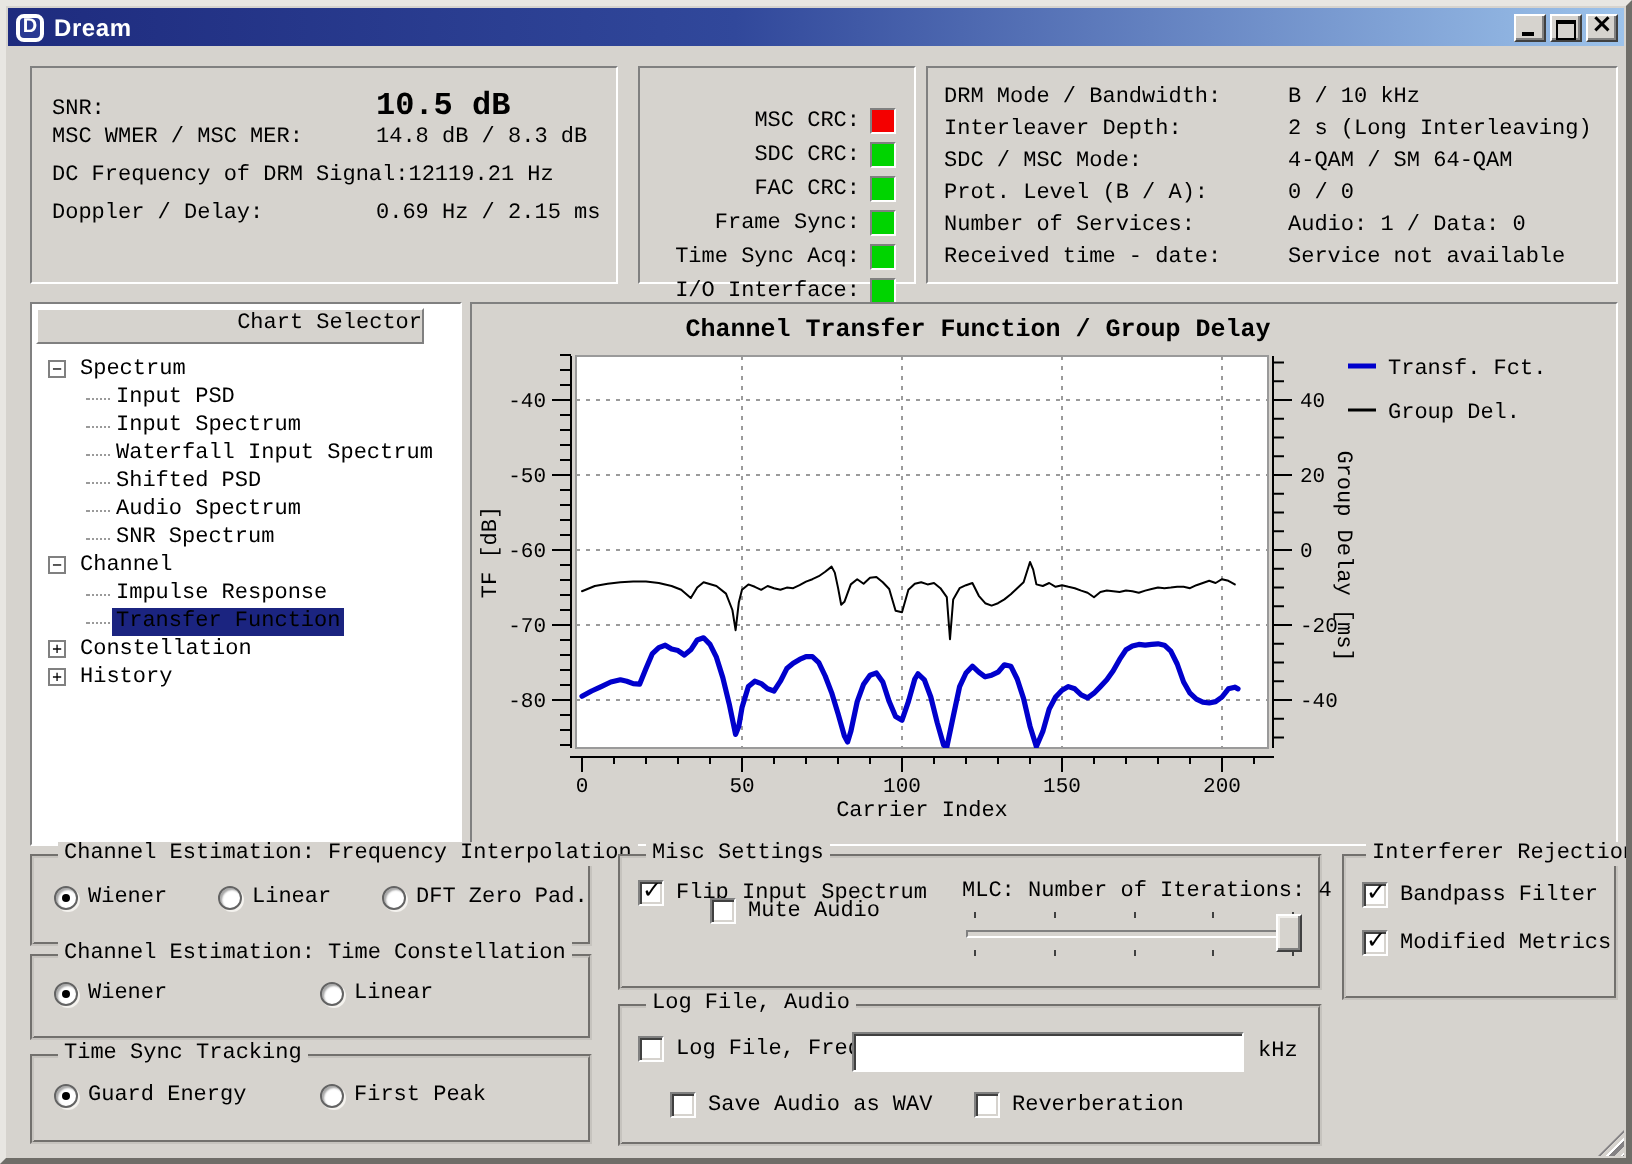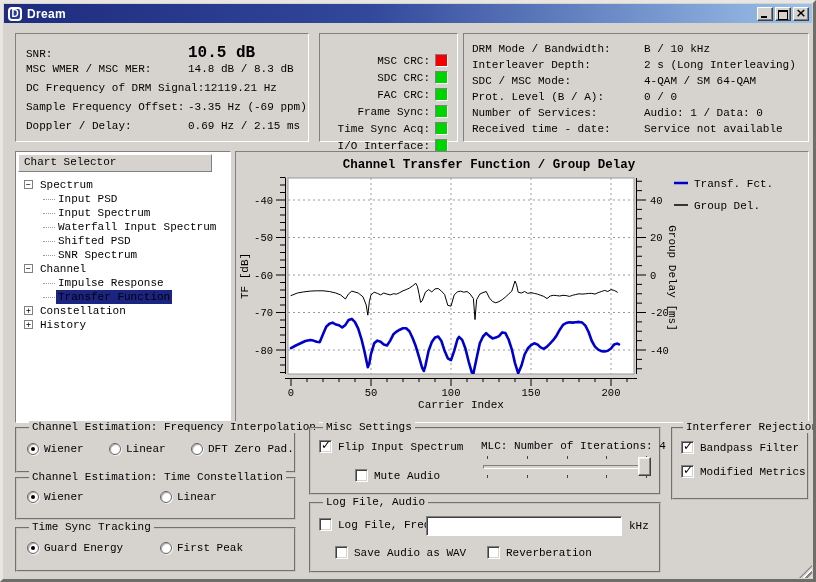--- a/index.html
+++ b/index.html
@@ -60,20 +60,21 @@
   
   .morow{height:16px;padding-left:8px;white-space:nowrap;}
   .molabel{display:inline-block;min-width:172px;}
   .mode-pad{padding-top:9px;}
   
   .treepanel{background:#fff;overflow:hidden;}
   .treeheader{
     position:absolute;left:2px;top:2px;width:194px;height:18px;
     background:#d6d3ce;border:1px solid;border-color:#fff #808080 #808080 #fff;
     padding:1px 0 0 5px;
+    text-align:right;
   }
   .treeitems{position:absolute;left:0;top:26px;right:0;bottom:0;}
   .titem{height:14px;line-height:14px;white-space:nowrap;position:relative;cursor:default;}
   .titem .expander{
     position:absolute;top:2px;width:9px;height:9px;background:#fff;
     border:1px solid #808080;font:8px/7px "DejaVu Sans Mono",monospace;text-align:center;
   }
   .titem.l0 .expander{left:8px;}
   .titem.l0 .tlabel{position:absolute;left:22px;}
   .titem.l1 .tlabel{position:absolute;left:40px;}
@@ -144,21 +145,20 @@
       <div class="wbtn wbtn-min"></div>
       <div class="wbtn wbtn-max"></div>
       <div class="wbtn wbtn-close"></div>
     </div>
   </div>
 
   <div class="sunken meas-pad" style="left:12px;top:30px;width:294px;height:109px;" id="meas-rows">
       <div class="mrow"><span class="mlabel">SNR:</span><span class="mvalue bold">10.5 dB</span></div>
       <div class="mrow"><span class="mlabel">MSC WMER / MSC MER:</span><span class="mvalue">14.8 dB / 8.3 dB</span></div>
       <div class="mrow"><span class="mlabel">DC Frequency of DRM Signal:</span><span class="mvalue">12119.21 Hz</span></div>
-      <div class="mrow"><span class="mlabel">Sample Frequency Offset:</span><span class="mvalue">-3.35 Hz (-69 ppm)</span></div>
       <div class="mrow"><span class="mlabel">Doppler / Delay:</span><span class="mvalue">0.69 Hz / 2.15 ms</span></div>
     </div>
 
   <div class="sunken status-pad" style="left:316px;top:30px;width:139px;height:109px;" id="status-rows">
       <div class="srow">
         <span class="slabel">MSC CRC:</span>
         <span class="led" style="background: rgb(244, 0, 0);"></span>
       </div>
       <div class="srow">
         <span class="slabel">SDC CRC:</span>
@@ -202,20 +202,23 @@
           <span class="tlabel">Input PSD</span>
         </div>
         <div class="titem l1">
           <span class="tlabel">Input Spectrum</span>
         </div>
         <div class="titem l1">
           <span class="tlabel">Waterfall Input Spectrum</span>
         </div>
         <div class="titem l1">
           <span class="tlabel">Shifted PSD</span>
+        </div>
+        <div class="titem l1">
+          <span class="tlabel">Audio Spectrum</span>
         </div>
         <div class="titem l1">
           <span class="tlabel">SNR Spectrum</span>
         </div>
         <div class="titem l0">
           <span class="expander">−</span>
           <span class="tlabel">Channel</span>
         </div>
         <div class="titem l1">
           <span class="tlabel">Impulse Response</span>
@@ -396,21 +399,21 @@
       </div>
   </div>
 
   <div class="groupbox" style="left:306px;top:424px;width:352px;height:68px;">
     <span class="gtitle">Misc Settings</span>
     <div id="misc-cbs">
         <label class="cb-opt" style="left: 8px; top: 11px;">
           <span class="checkbox on"></span>
           <span class="cblabel">Flip Input Spectrum</span>
         </label>
-        <label class="cb-opt" style="left: 8px; top: 40px; padding-left: 36px;">
+        <label class="cb-opt" style="left: 8px; top: 20px; padding-left: 36px;">
           <span class="checkbox"></span>
           <span class="cblabel">Mute Audio</span>
         </label>
       </div>
     <span class="statictext" style="left:170px;top:11px;">MLC: Number of Iterations: 4</span>
     <div class="slider" style="left:172px;top:28px;width:168px;height:19px;">
       <div class="sl-ticks" style="top:-1px;">
           <span></span>
           <span></span>
           <span></span>

